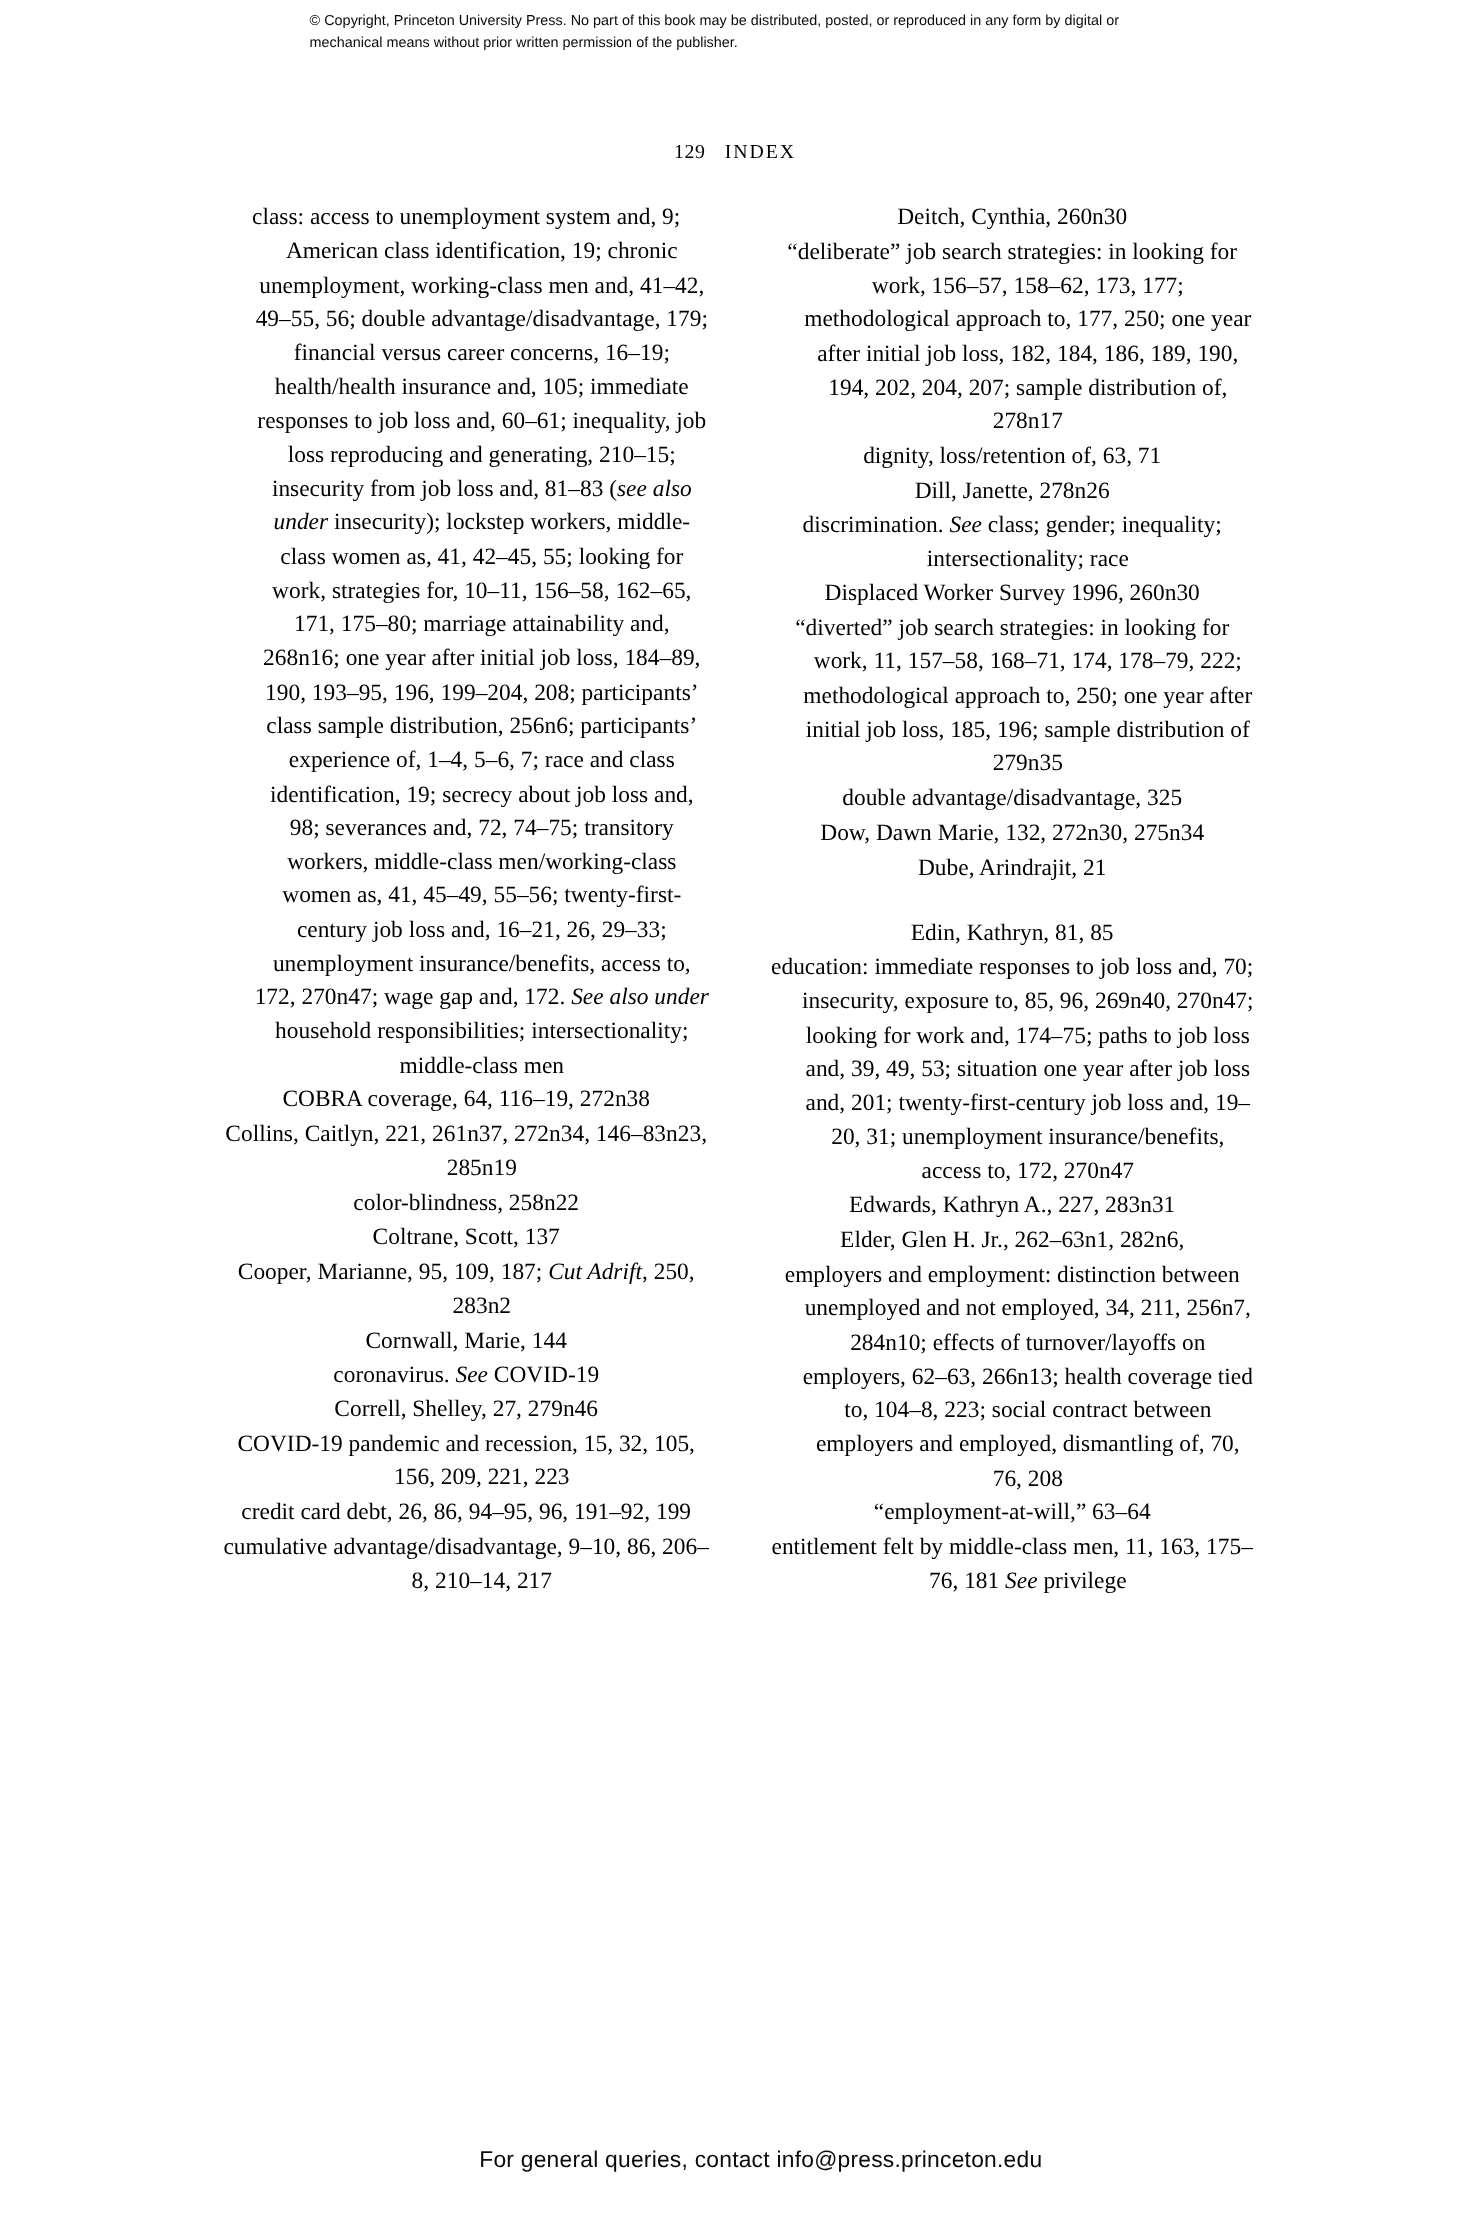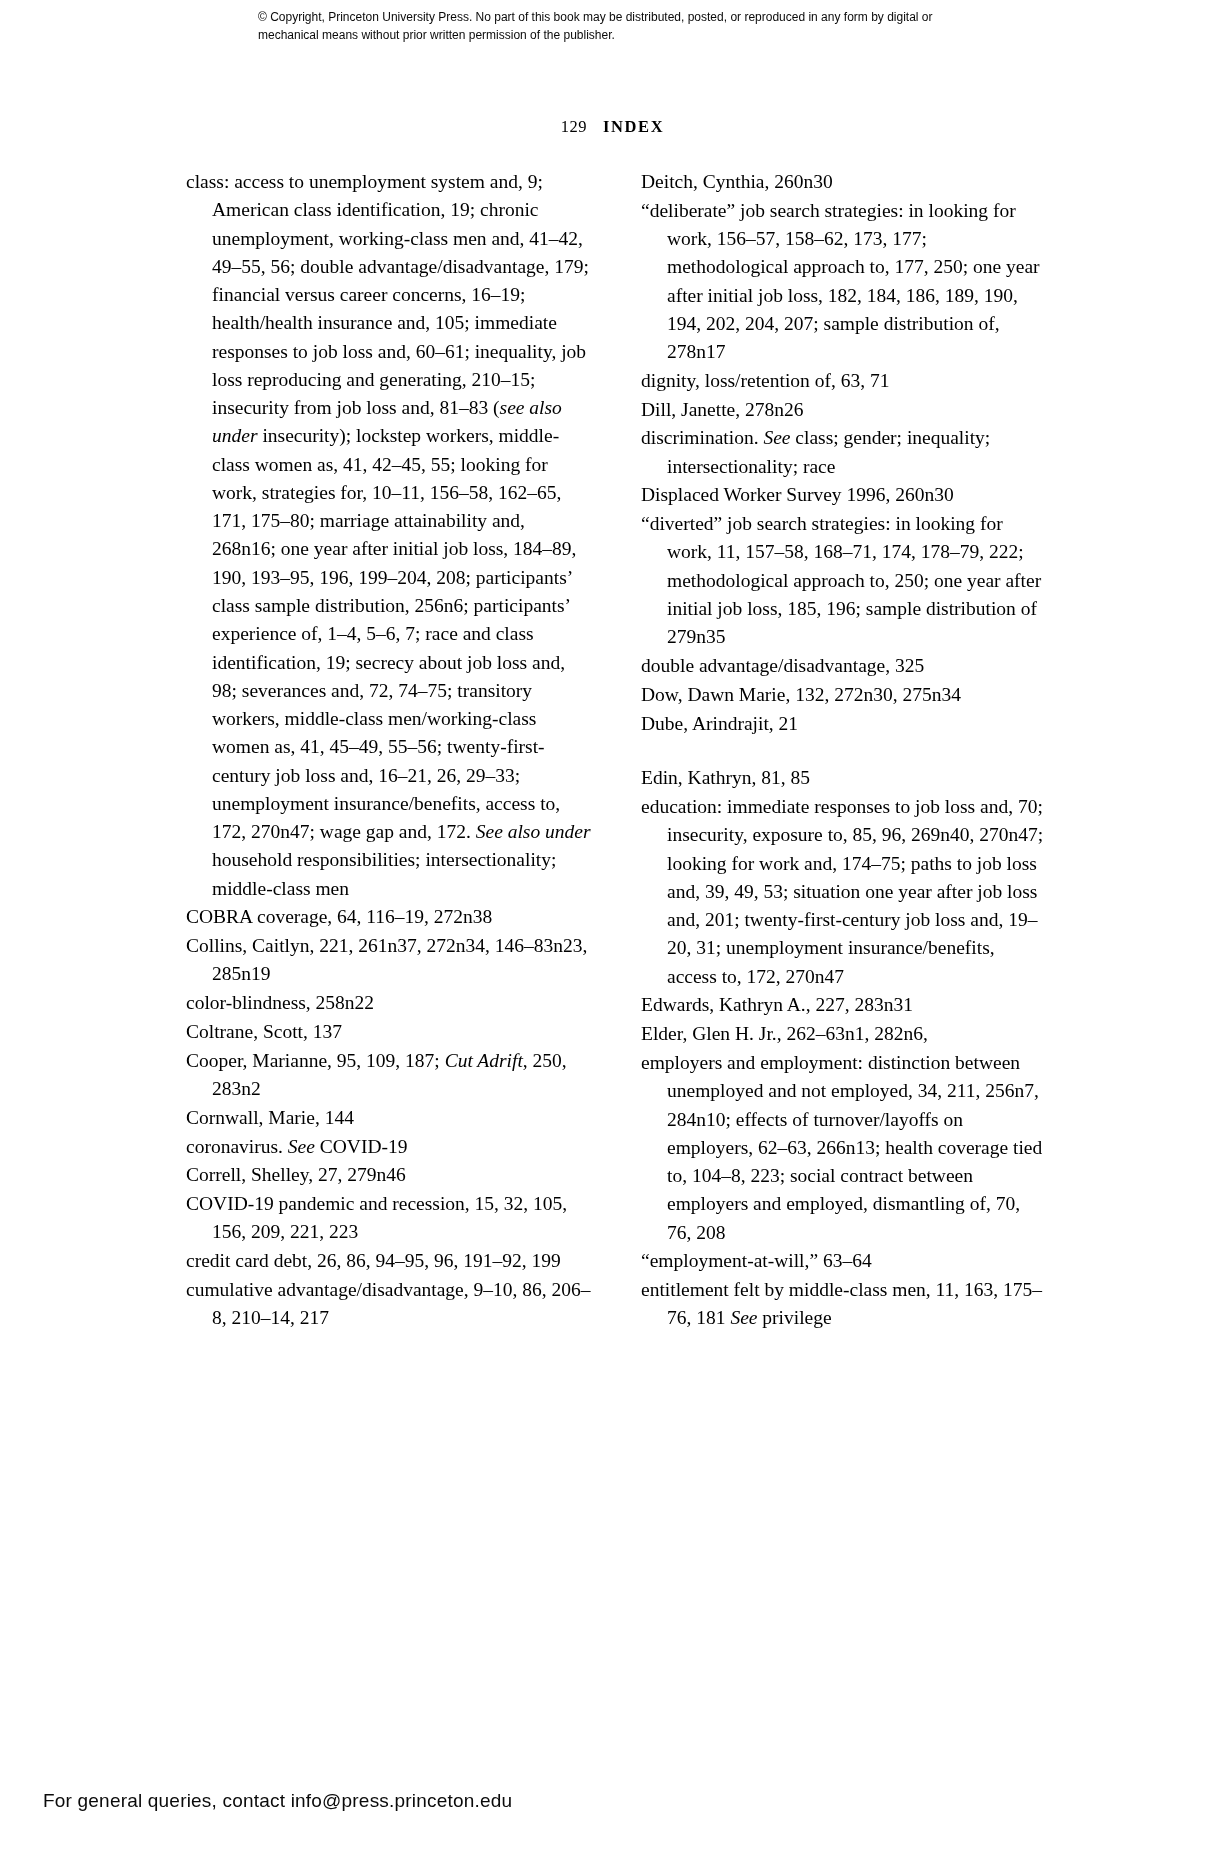--- a/index.html
+++ b/index.html
@@ -36,51 +36,51 @@
     text-align: center;
     font-family: "Liberation Serif", serif;
     font-size: 16.5px;
     letter-spacing: 1.6px;
   }
   .running-head .folio {
     letter-spacing: 0.5px;
   }
   .running-head .label {
     margin-left: 16px;
-    font-weight: bold;
   }
   .columns {
     position: absolute;
     left: 186px;
     top: 168px;
     width: 860px;
     display: flex;
     justify-content: space-between;
   }
   .col {
     width: 405px;
   }
   .entry {
     font-size: 19.5px;
     line-height: 1.45;
     text-indent: -26px;
     padding-left: 26px;
     margin: 0 0 0.5px 0;
-    text-align: left;
+    text-align: center;
     hyphens: manual;
   }
   .gap {
     height: 26px;
   }
   i { font-style: italic; }
   .footer {
     position: absolute;
     left: 0;
     right: 0;
     top: 1790px;
+    text-align: center;
     font-family: "Liberation Sans", sans-serif;
     font-size: 19px;
     letter-spacing: 0.2px;
     color: #0a0a0a;
     margin-left: 43px;
   }
 </style>
 </head>
 <body>
 

